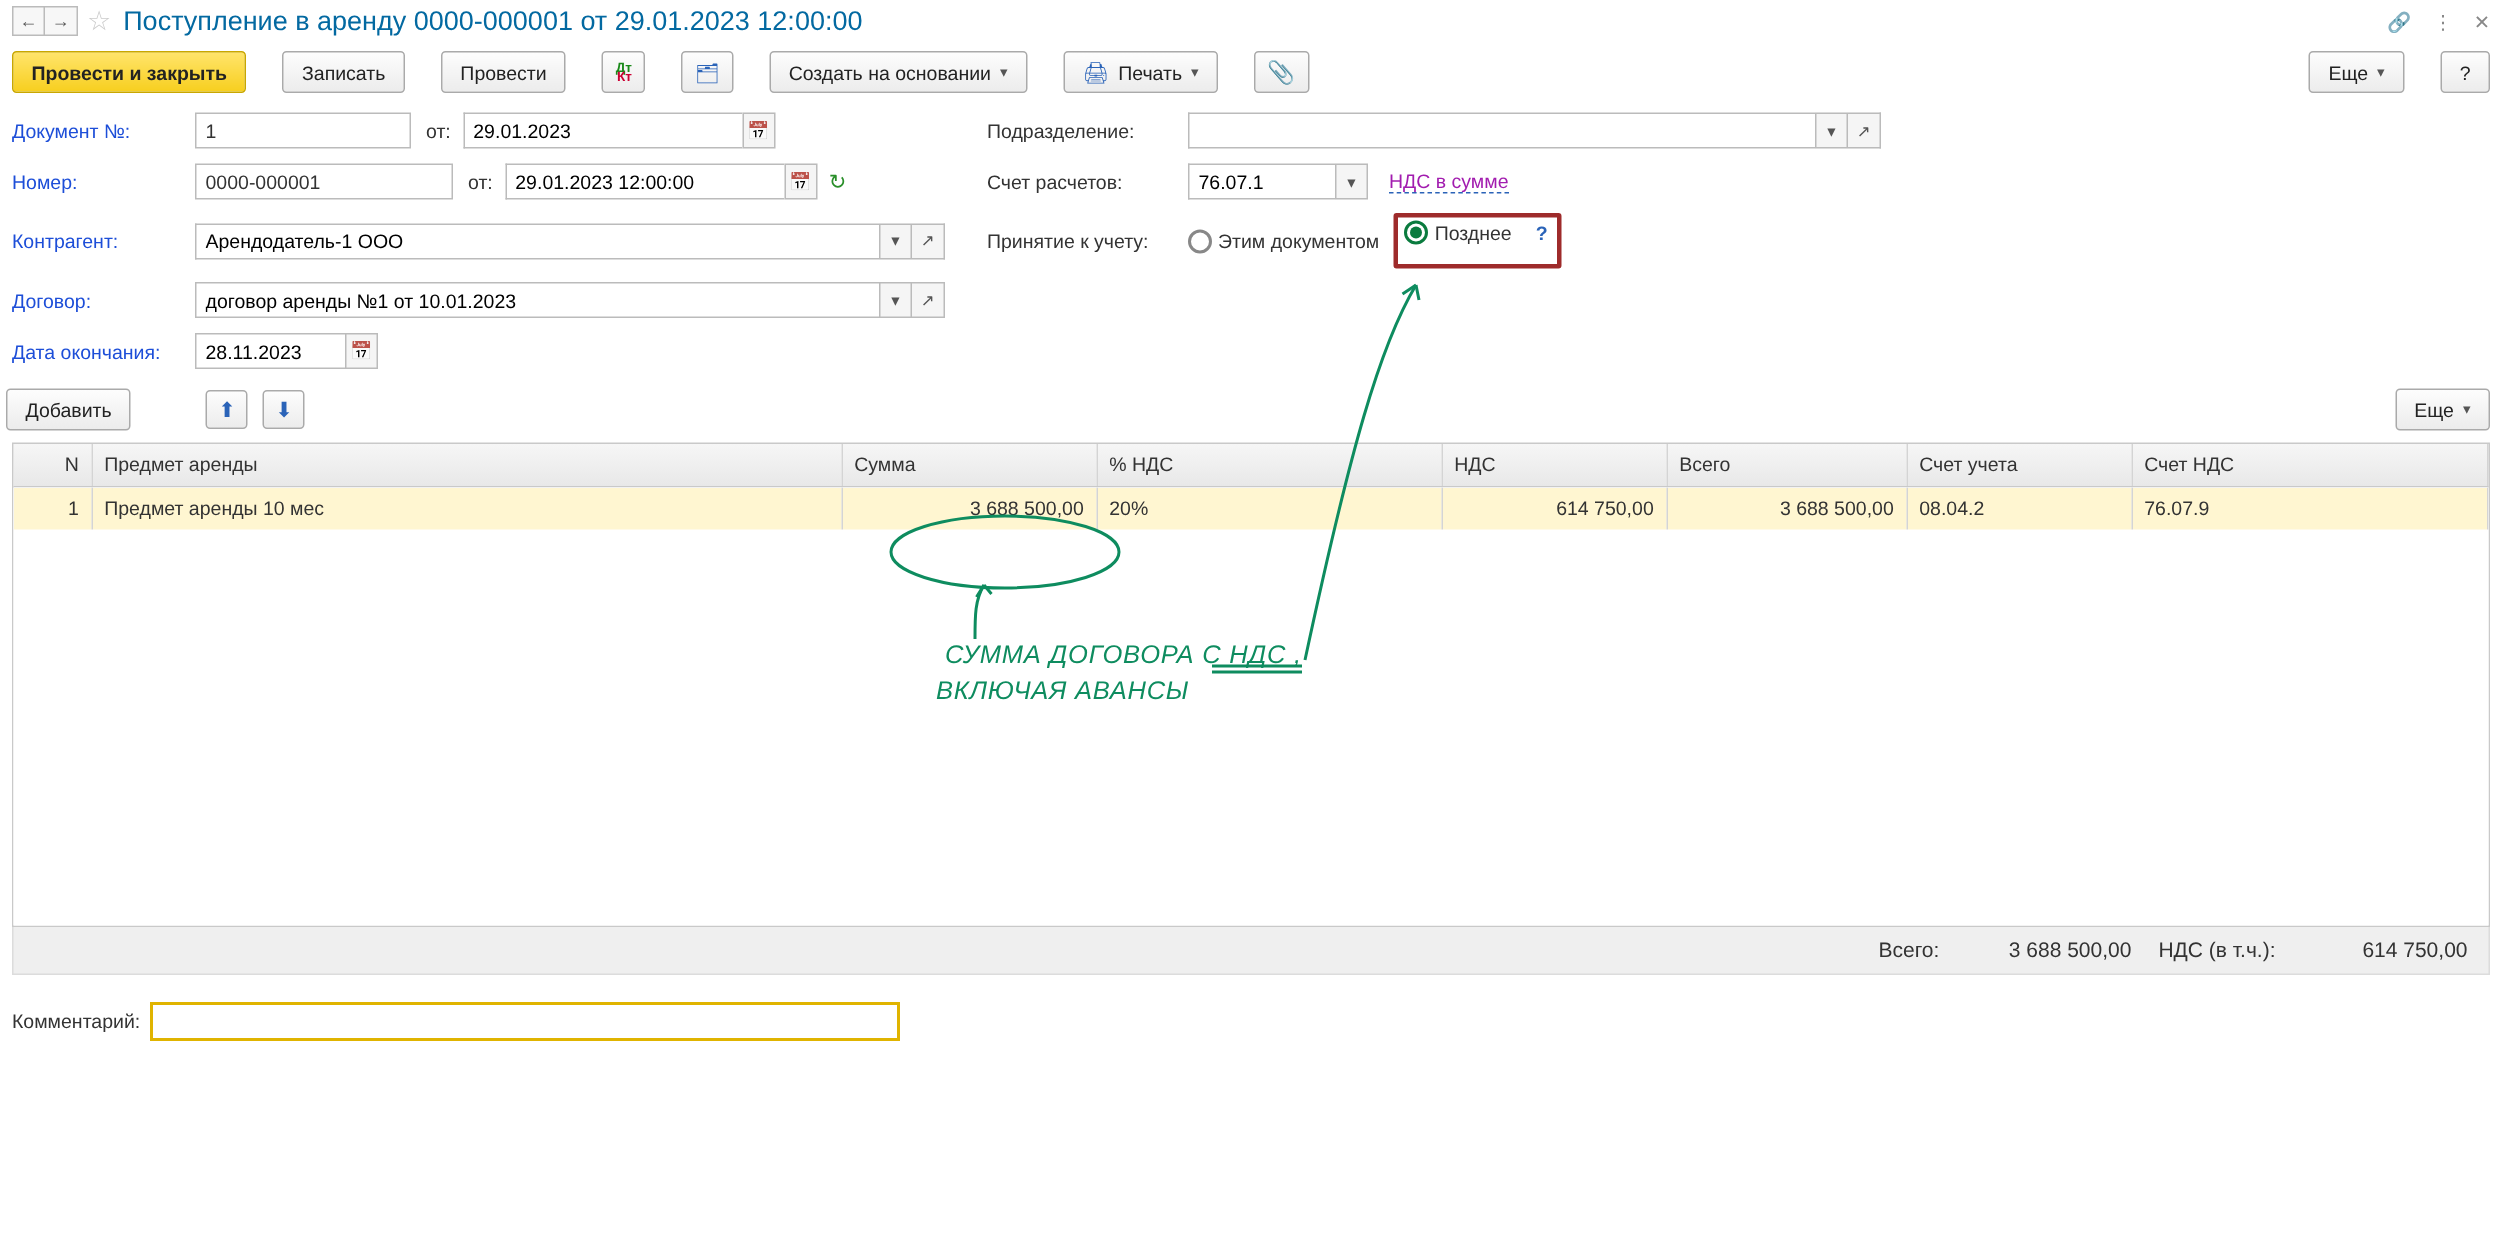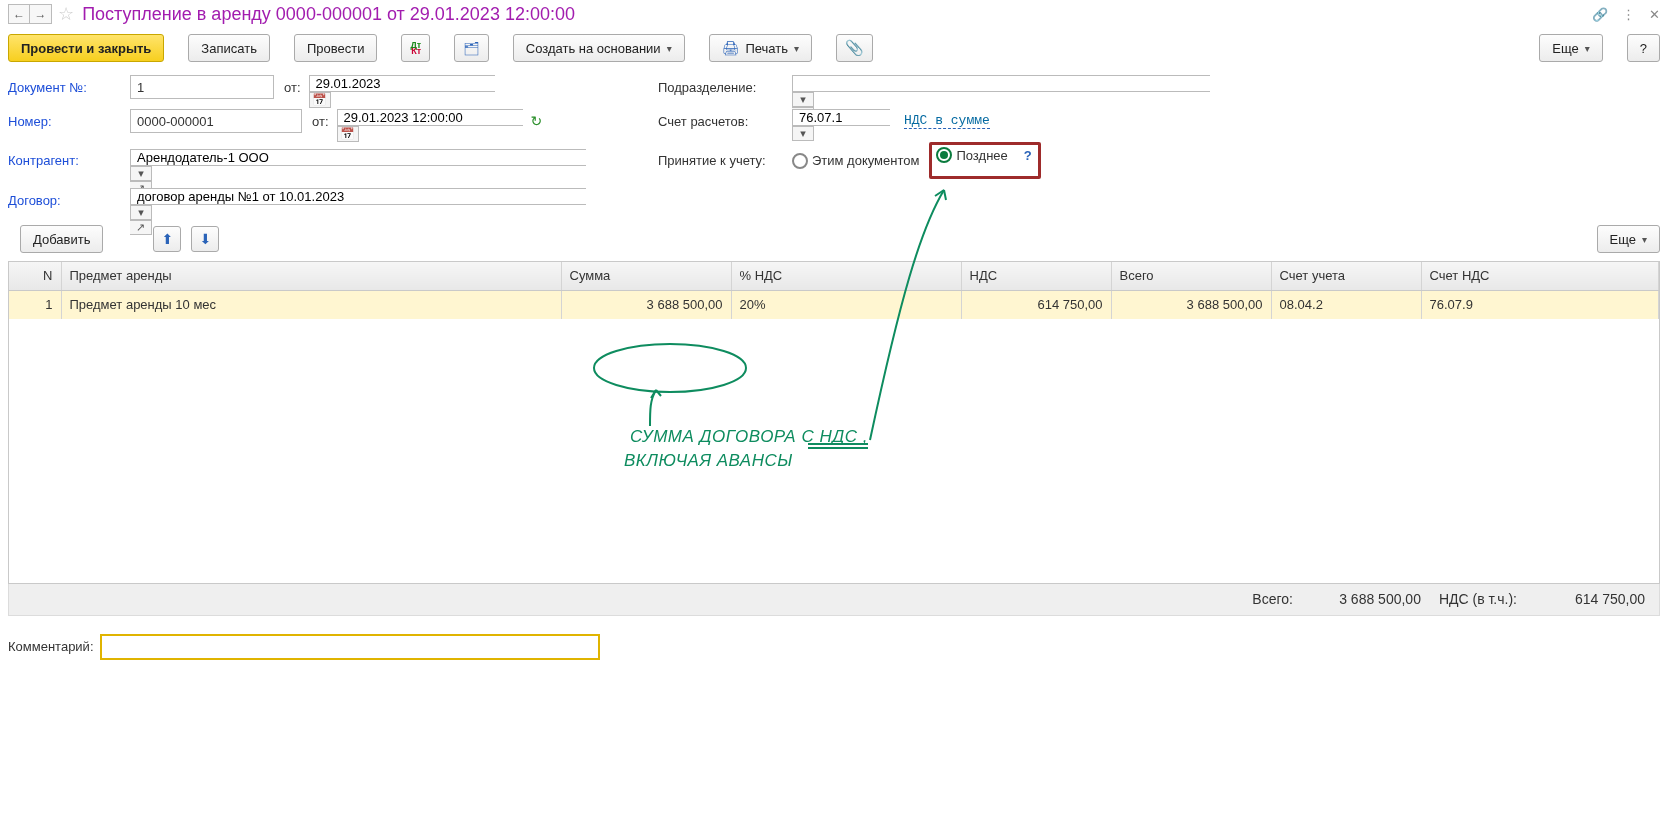--- a/index.html
+++ b/index.html
@@ -29,21 +29,21 @@
     cursor: pointer;
   }
   .nav-btn + .nav-btn { border-left: none; }
   .star-icon {
     margin: 0 8px 0 6px;
     color: #ccc;
     font-size: 18px;
   }
   .title-text {
     font-size: 18px;
-    color: #a21caf;
+    color: #0369a1;
   }
   .titlebar-right {
     margin-left: auto;
     display: flex;
     align-items: center;
     gap: 14px;
     color: #888;
   }
   .titlebar-right span { cursor: pointer; }
 
@@ -109,21 +109,20 @@
     border: 1px solid #bbb;
     background: #fff;
     padding: 0 6px;
     font: inherit;
     color: #333;
   }
   .input-group {
     display: flex;
     align-items: stretch;
     height: 24px;
-    flex-direction: column;
   }
   .input-group .ig-inp {
     border: 1px solid #bbb;
     border-right: none;
     padding: 0 6px;
     font: inherit;
     outline: none;
   }
   .ig-btn {
     width: 22px;
@@ -132,24 +131,23 @@
     display: flex; align-items: center; justify-content: center;
     font-size: 11px; color: #555;
     cursor: pointer;
   }
   .ig-btn + .ig-btn { border-left: none; }
   .date-group .ig-inp { width: 186px; }
   .date-group.small .ig-inp { width: 100px; }
   .ot-label { margin: 0 8px 0 10px; }
 
   .link {
-    color: #0369a1;
+    color: #a21caf;
     border-bottom: 1px dashed #2a63b8;
     cursor: pointer;
-    font-family: Liberation Mono, monospace;
   }
 
   .radio-wrap {
     display: inline-flex; align-items: center; gap: 4px;
     margin-right: 10px;
   }
   .radio {
     width: 16px; height: 16px; border: 2px solid #888;
     border-radius: 50%;
     display: inline-flex; align-items: center; justify-content: center;
@@ -165,21 +163,21 @@
     display: inline-flex; align-items: center;
     gap: 6px;
     border-radius: 2px;
   }
   .help-q { color: #2a63b8; font-weight: bold; }
 
   .row-toolbar {
     display: flex;
     align-items: center;
     gap: 10px;
-    padding: 2px 8px 8px 20px;
+    padding: 2px 8px 8px 4px;
     justify-content: space-between;
   }
   .row-toolbar .arrow-btn {
     width: 28px; height: 26px;
     border: 1px solid #aaa;
     background: linear-gradient(#fdfdfd,#ececec);
     border-radius: 3px;
     display: inline-flex; align-items:center; justify-content:center;
     color: #2a63b8; font-size: 14px;
     cursor: pointer;
@@ -389,20 +387,29 @@
     <div class="col-left">
       <span class="lbl">Договор:</span>
       <div class="input-group">
         <input class="ig-inp" style="width: 456px;" value="договор аренды №1 от 10.01.2023">
         <span class="ig-btn">▾</span>
         <span class="ig-btn">↗</span>
       </div>
     </div>
   </div>
 
+  <div class="form-row">
+    <div class="col-left">
+      <span class="lbl">Дата окончания:</span>
+      <div class="input-group date-group small">
+        <input class="ig-inp" value="28.11.2023" style="">
+        <span class="ig-btn date-icon"></span>
+      </div>
+    </div>
+  </div>
 
 </div>
 
 <div class="row-toolbar">
   <span class="btn">Добавить</span>
   <span style="width:30px"></span>
   <span class="arrow-btn">⬆</span>
   <span class="arrow-btn">⬇</span>
   <span class="spacer"></span>
   <span class="btn caret">Еще</span>

